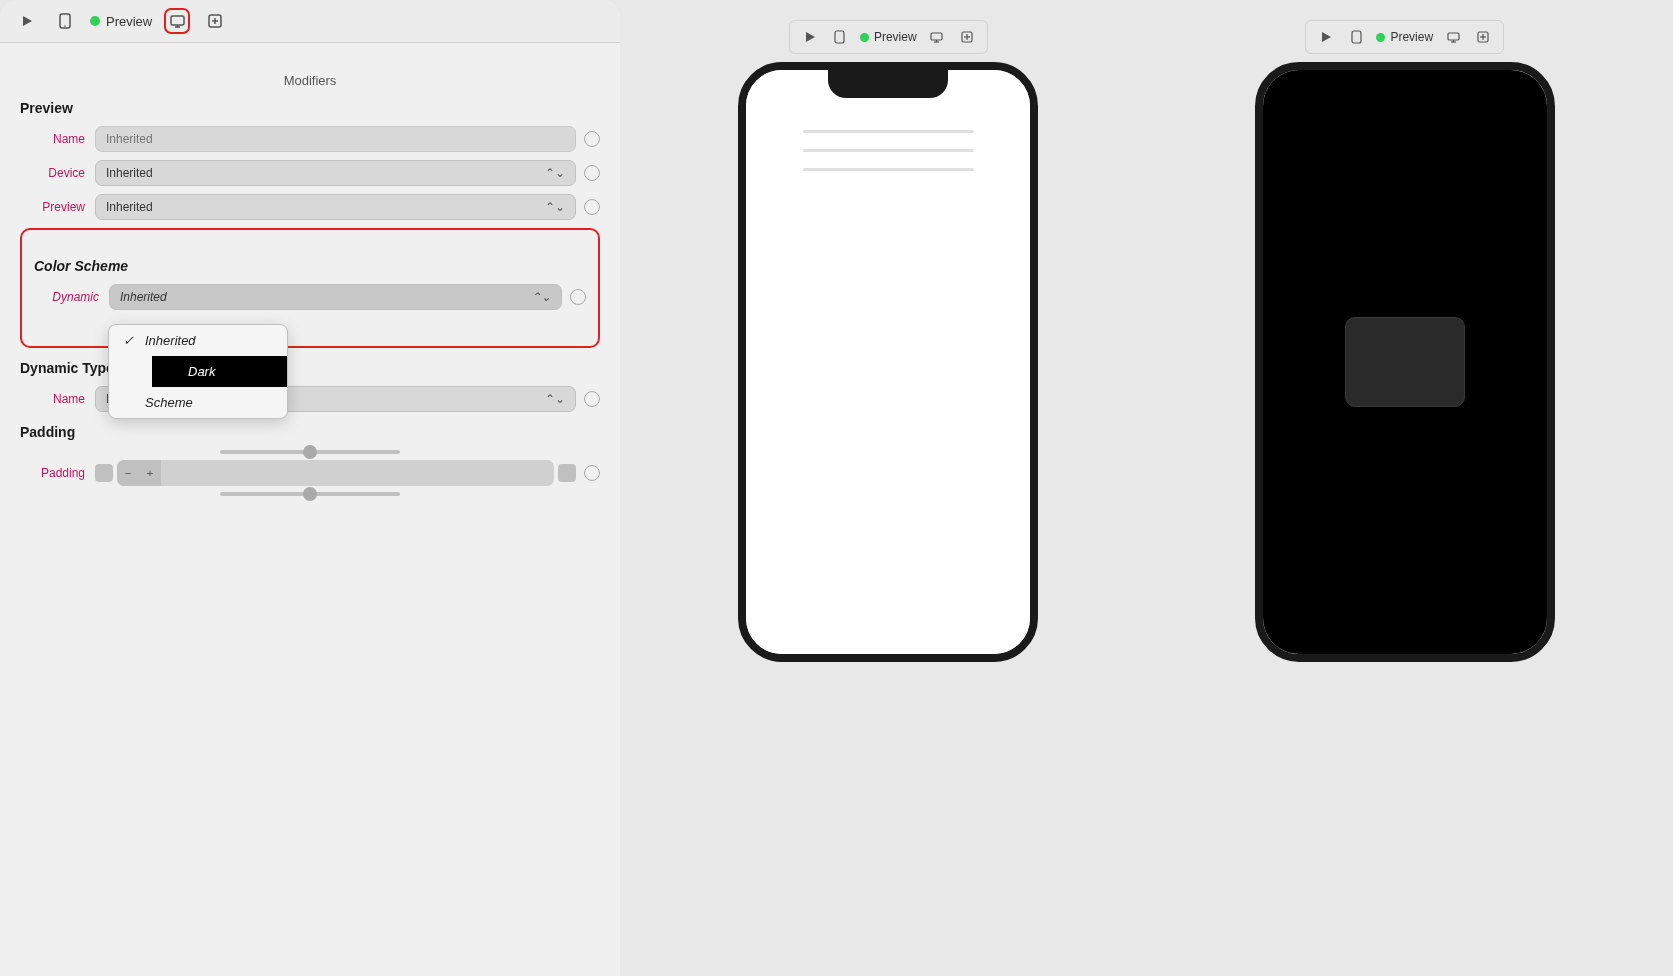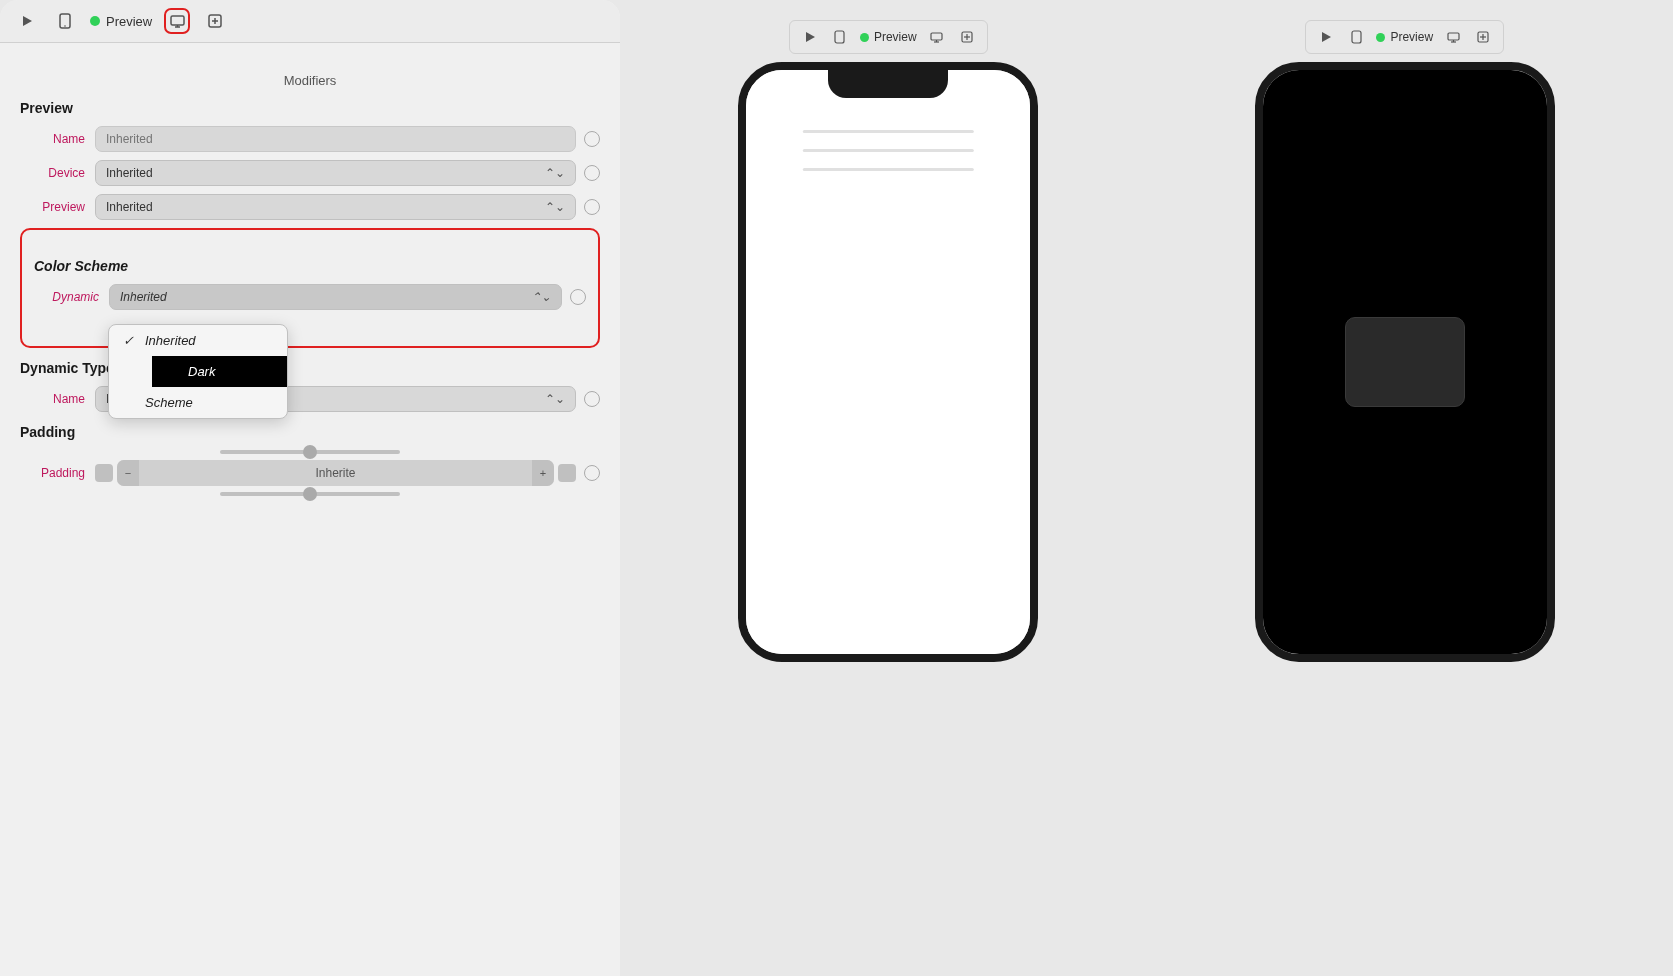--- a/index.html
+++ b/index.html
@@ -516,21 +516,20 @@
           <div class="slider-thumb"></div>
         </div>
       </div>
 
       <div class="padding-control-row">
         <span class="field-label">Padding</span>
         <div style="display:flex; align-items:center; gap:4px; flex:1;">
           <div style="width:18px; height:18px; background:#c0c0c0; border-radius:4px;"></div>
           <div class="padding-btn-group">
             <button class="padding-side-btn">−</button>
-            <span class="padding-middle">Inherite</span>
             <button class="padding-side-btn">+</button>
           </div>
           <div style="width:18px; height:18px; background:#c0c0c0; border-radius:4px;"></div>
         </div>
         <div class="radio-circle"></div>
       </div>
 
       <div class="padding-slider-row">
         <div class="slider-track">
           <div class="slider-thumb"></div>

